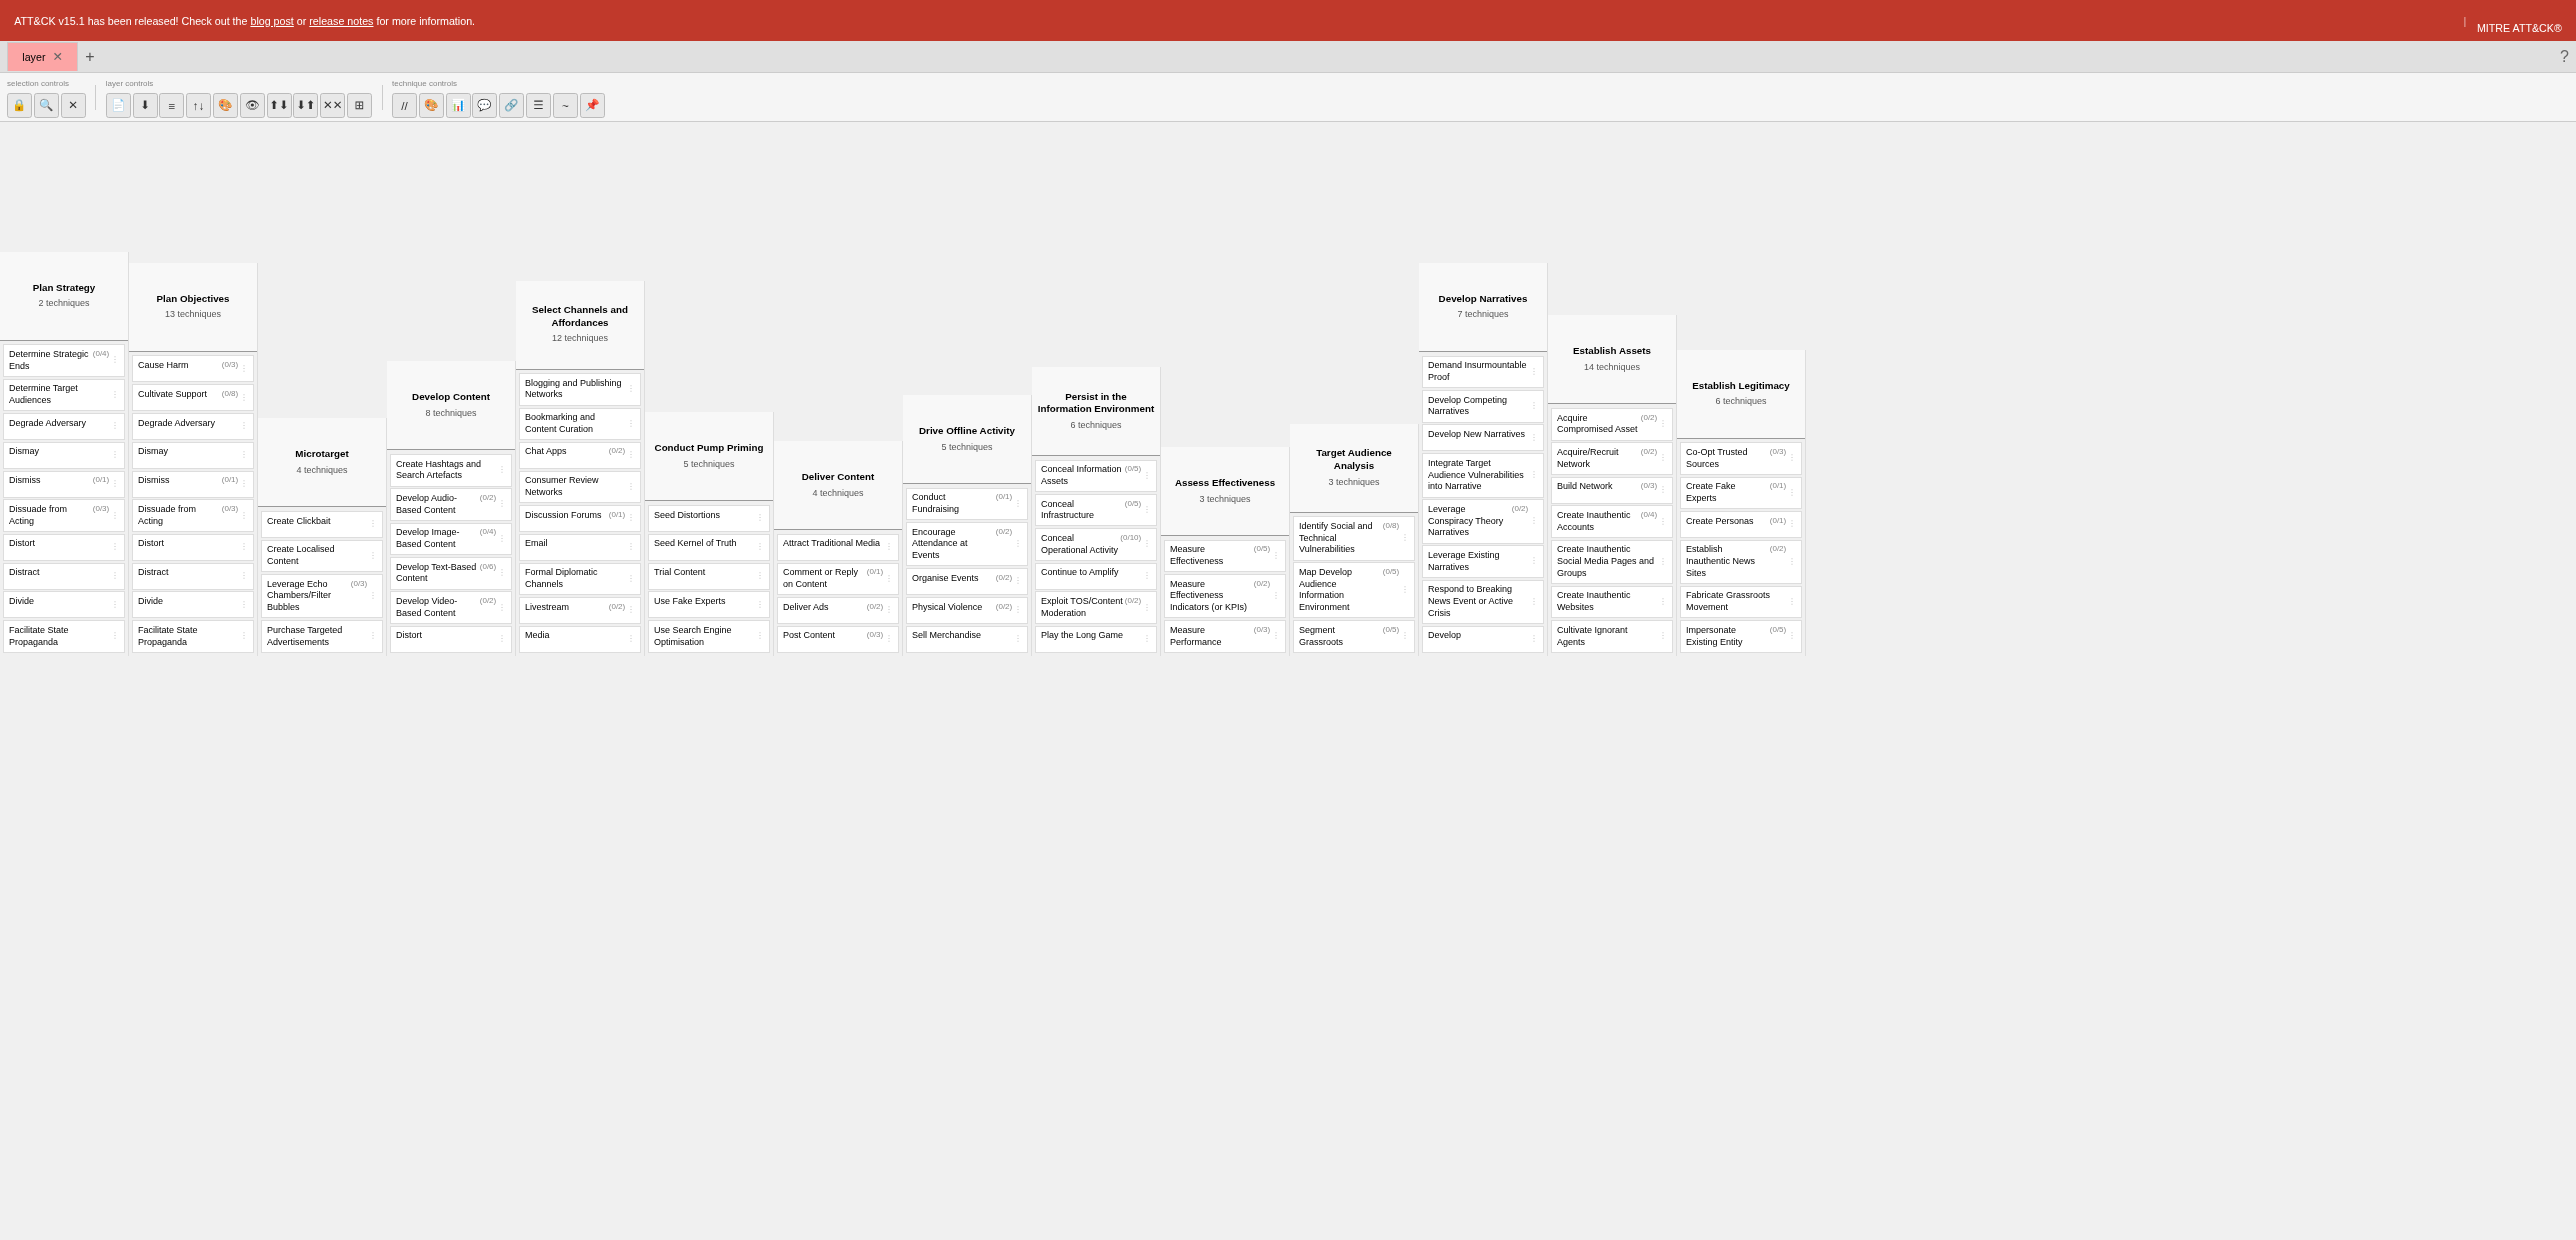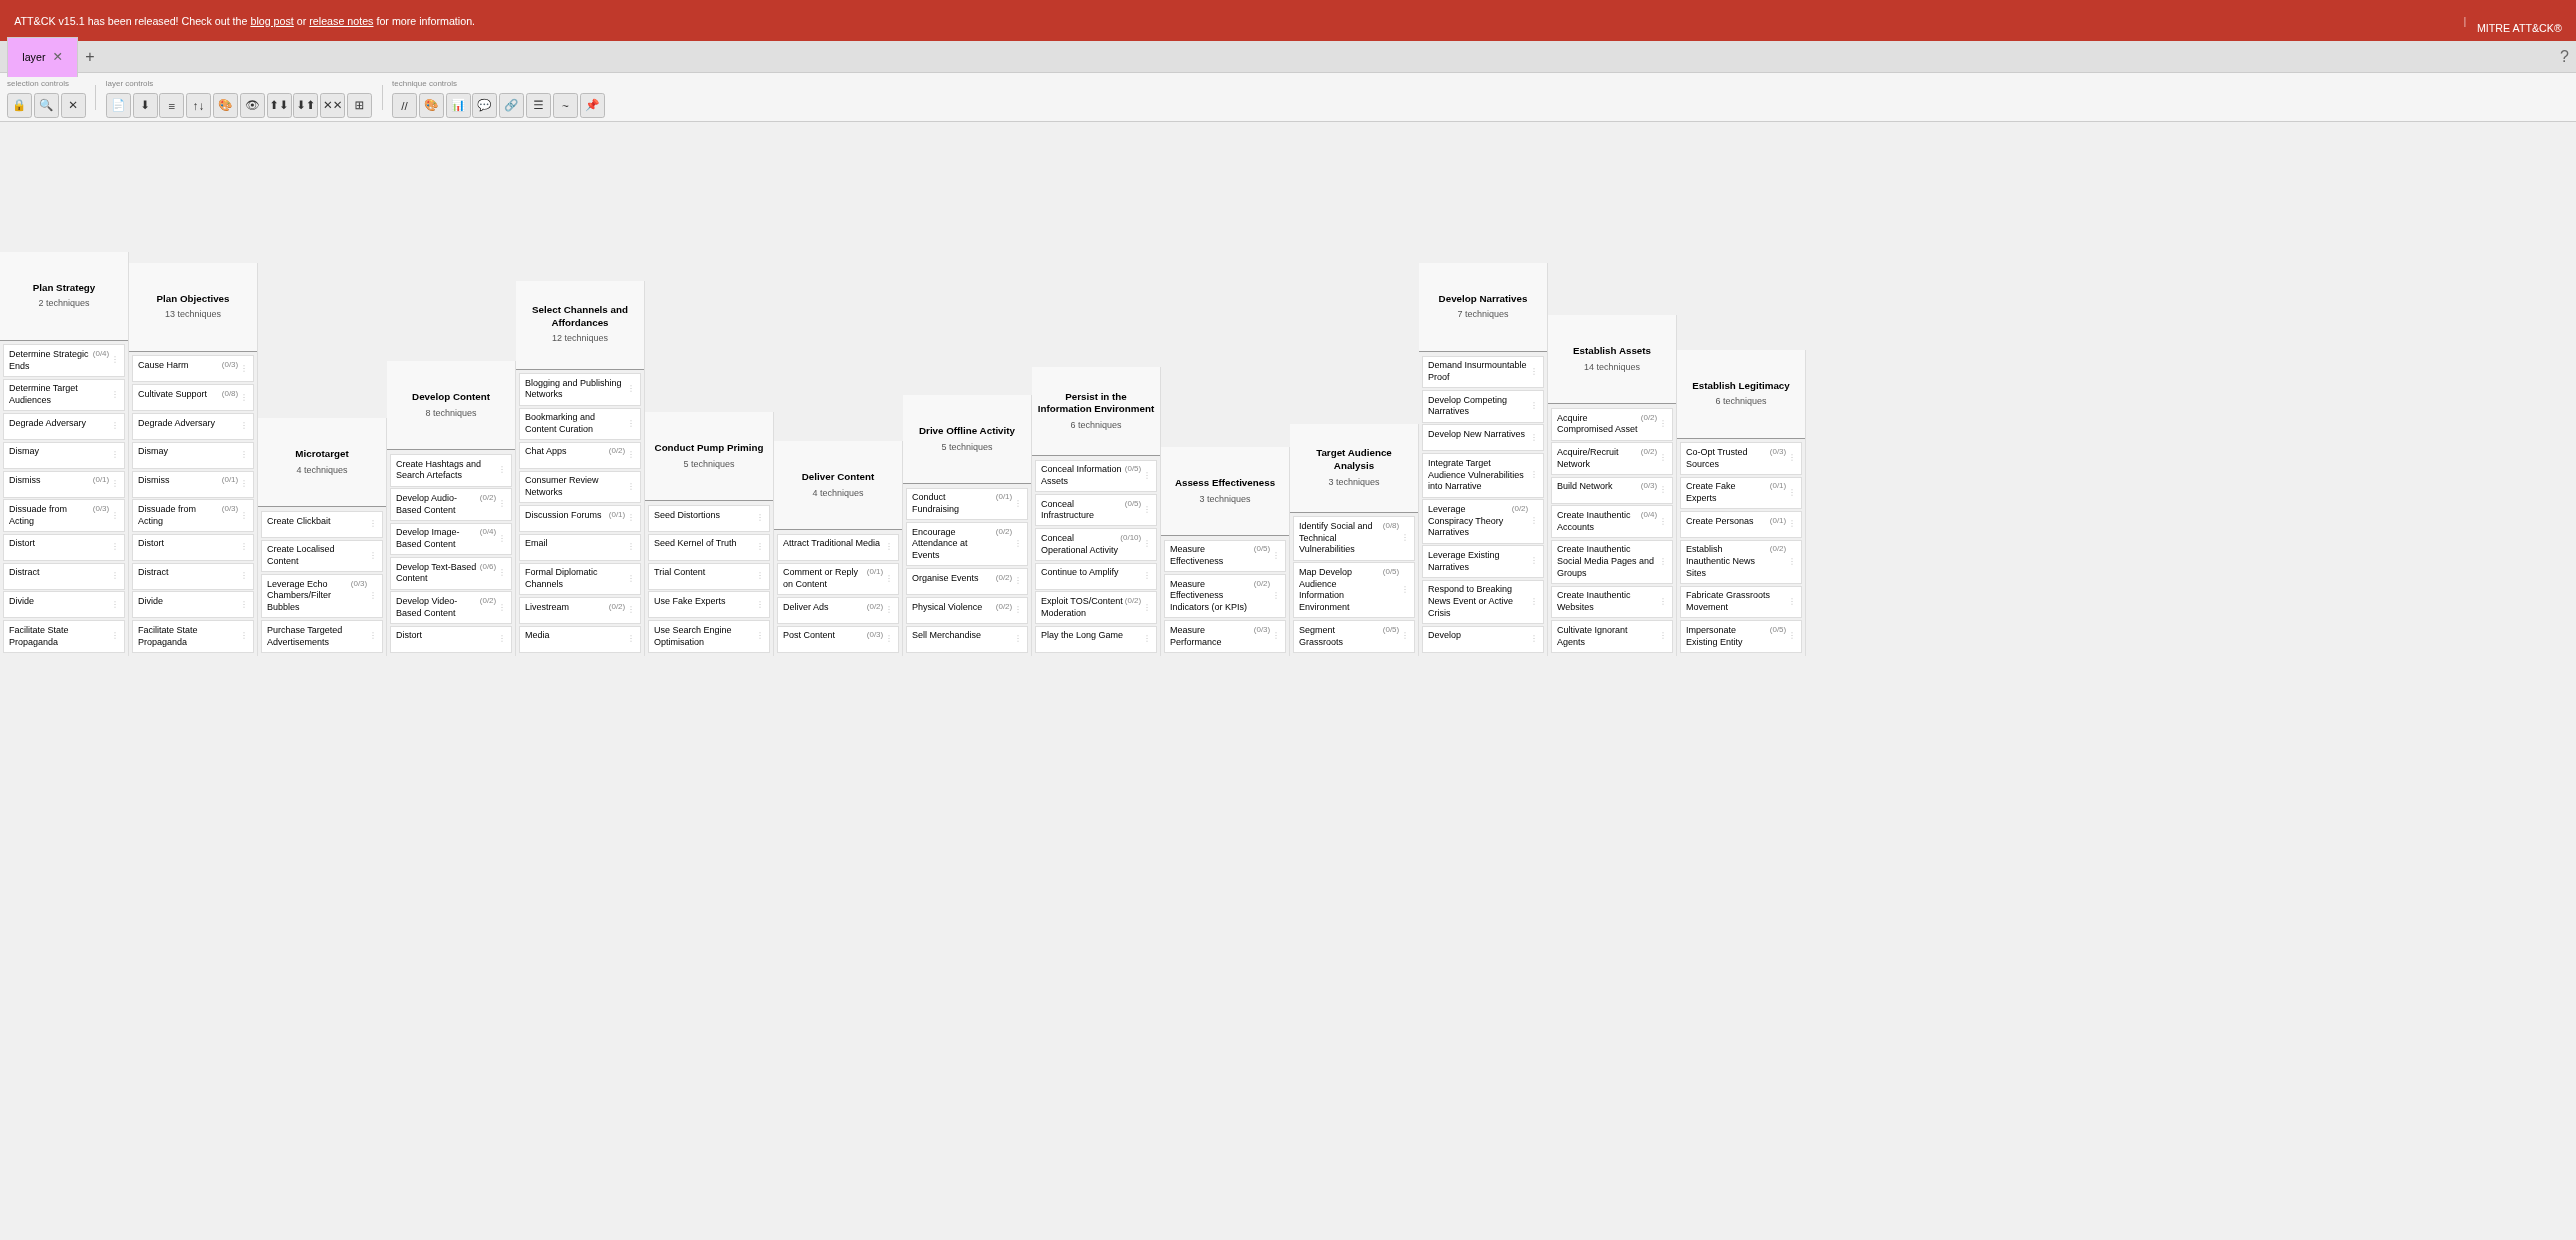--- a/index.html
+++ b/index.html
@@ -20,30 +20,30 @@
     
     #tab-bar {
       background: #e0e0e0;
       display: flex;
       align-items: center;
       padding: 0 7.1px;
       border-bottom: 0.9px solid #ccc;
       height: 32px;
     }
     .tab {
-      background: #f0abfc;
+      background: #fca5a5;
       border: 0.9px solid #ccc;
       border-bottom: none;
       padding: 5.3px 14.2px;
       display: flex;
       align-items: center;
       gap: 7.1px;
       font-size: 10.7px;
       cursor: pointer;
-      height: 40px;
+      height: 29px;
     }
     .tab-close {
       font-size: 12.5px;
       color: #666;
       cursor: pointer;
       line-height: 1;
     }
     .tab-add {
       background: none;
       border: none;

